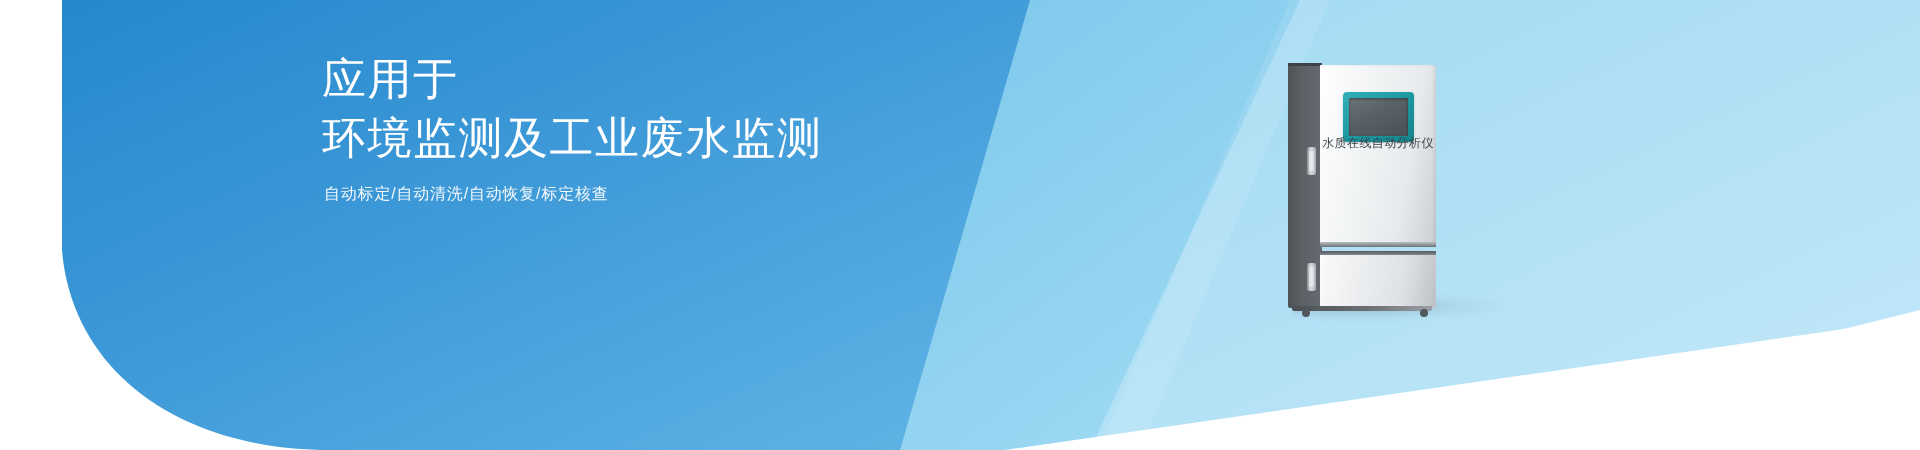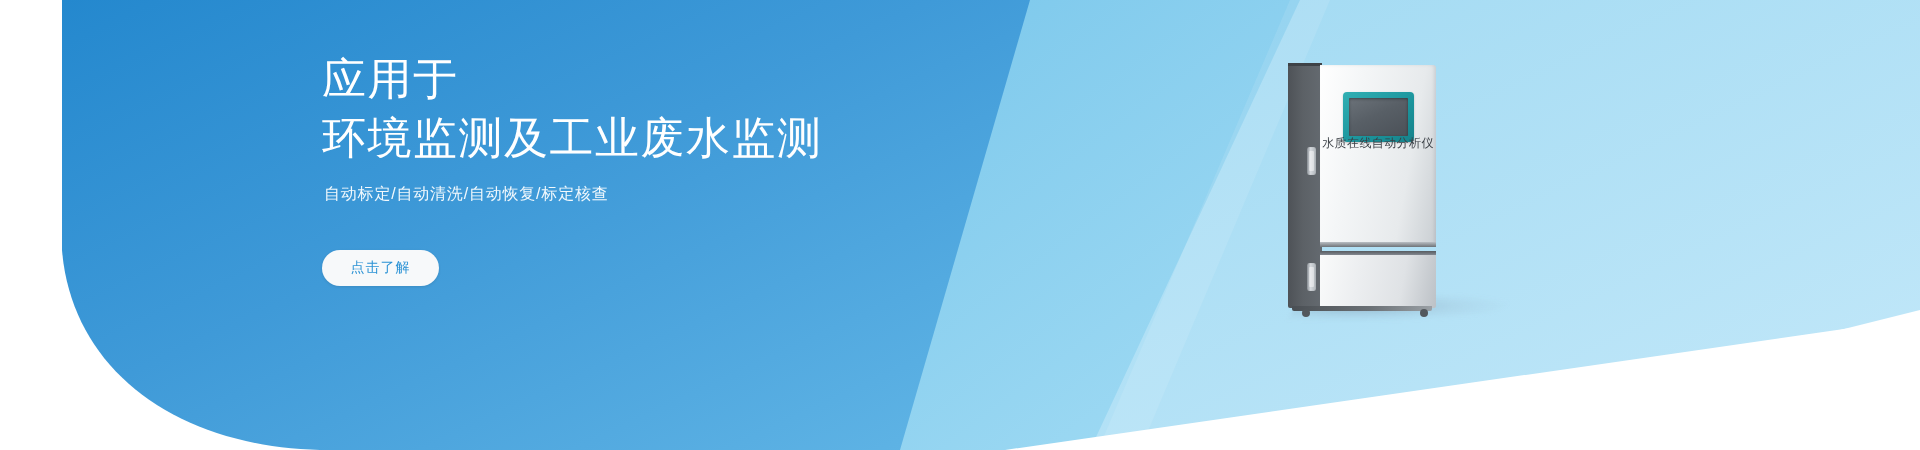--- a/index.html
+++ b/index.html
@@ -300,16 +300,15 @@
 
   <div class="content">
 
     <h1 class="headline">
       <span class="hl-line">应用于</span>
       <span class="hl-line">环境监测及工业废水监测</span>
     </h1>
 
     <p class="subhead">自动标定/自动清洗/自动恢复/标定核查</p>
 
-    <button class="cta-button">点击了解</button>
   </div>
 
 </div>
 
 </body></html>

